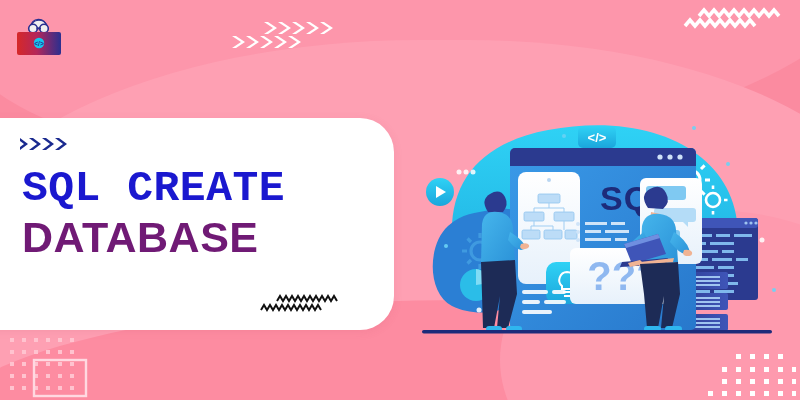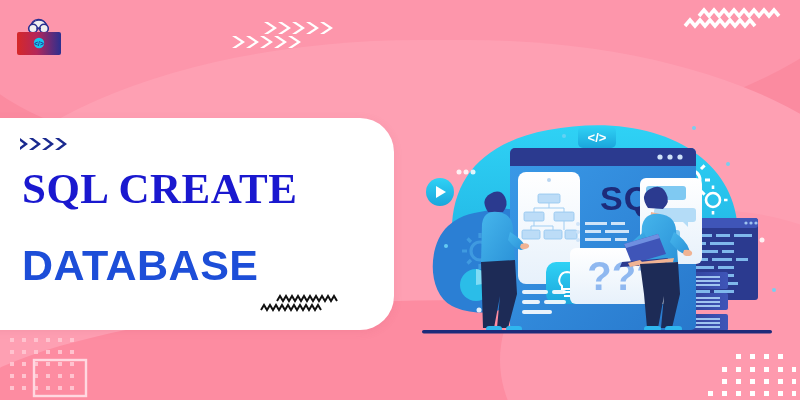--- a/index.html
+++ b/index.html
@@ -44,27 +44,26 @@
     border-radius:0 34px 34px 0;
     box-shadow:0 2px 10px rgba(180,60,90,.10);
   }
   #card-chevrons{position:absolute;left:38px;top:18px;}
   #headline{
     position:absolute;left:40px;top:48px;width:350px;
   }
   .line1{
     font-size:43px;line-height:46px;font-weight:bold;
     letter-spacing:.5px;color:#1a18cf;
-    font-family:Liberation Serif, serif;
+    font-family:Liberation Mono, monospace;
   }
   .line2{
     font-size:43px;line-height:50px;font-weight:bold;
-    letter-spacing:.5px;color:#1d4ed8;
+    letter-spacing:.5px;color:#701a75;
     font-family:"Liberation Sans", sans-serif;
-    margin-top:28px;
   }
   #card-zigzag{position:absolute;left:255px;top:290px;}
 
   
   #top-chevrons{position:absolute;left:232px;top:6px;}
   #top-zigzag{position:absolute;left:683px;top:6px;}
   
   #dot-square{position:absolute;left:4px;top:332px;}
   #dot-triangle{position:absolute;left:700px;top:348px;}
 

